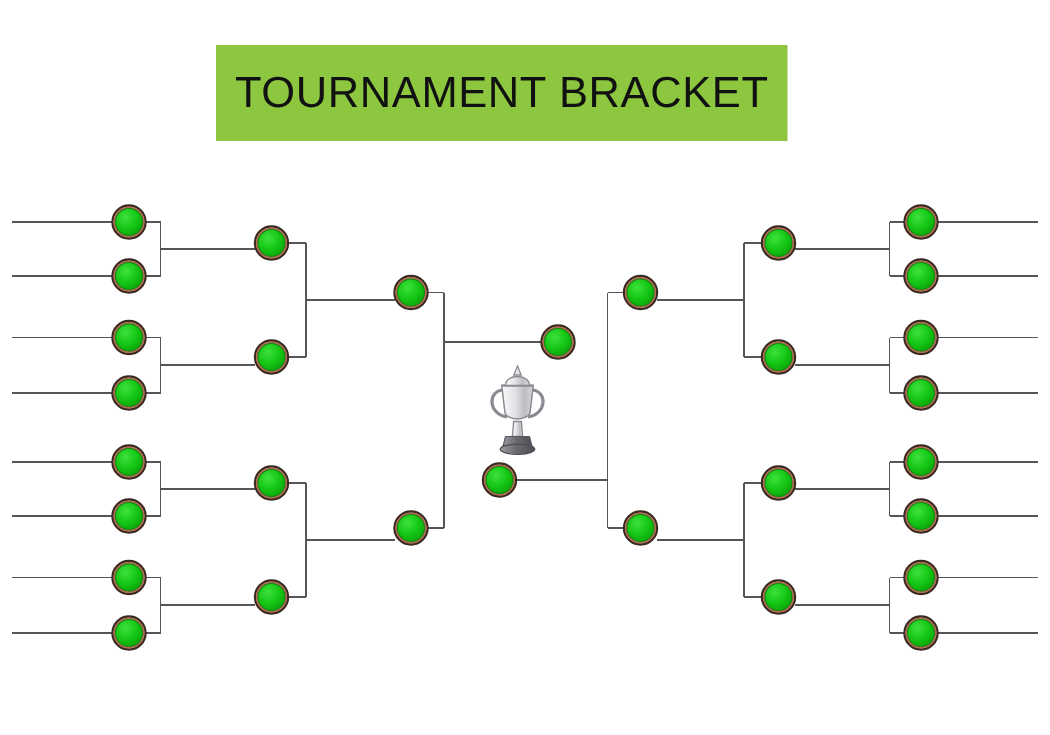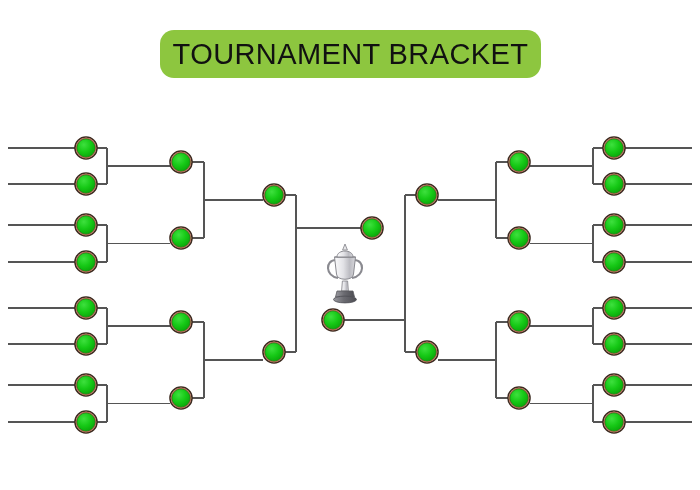--- a/index.html
+++ b/index.html
@@ -12,29 +12,28 @@
   }
   #stage {
     position: relative;
     width: 700px;
     height: 490px;
     background: #ffffff;
     overflow: hidden;
   }
   #title-banner {
     position: absolute;
-    left: 160px;
+    left: 144px;
     top: 30px;
     width: 381px;
-    height: 48px;
+    height: 64px;
     background: #8dc63f;
     display: flex;
     align-items: center;
     justify-content: center;
-    border-radius: 14px;
   }
   #title-text {
     font-family: "Liberation Sans", sans-serif;
     font-size: 29px;
     letter-spacing: 0.4px;
     color: #111111;
     font-weight: 400;
     white-space: nowrap;
   }
   #bracket-svg {

